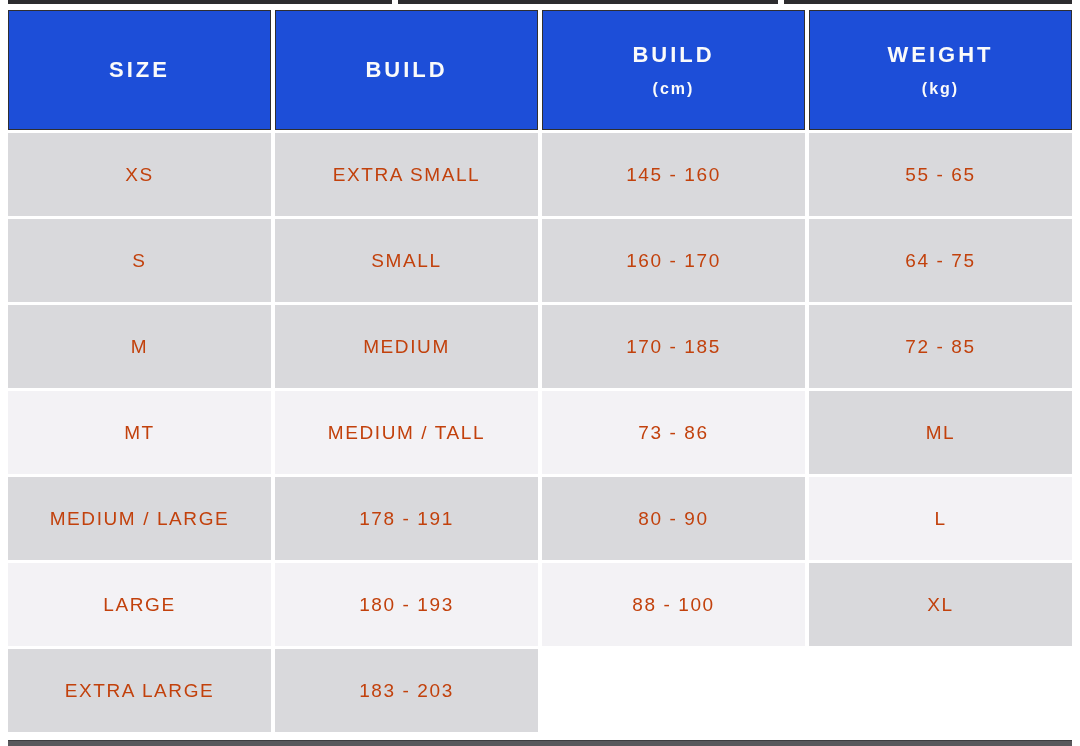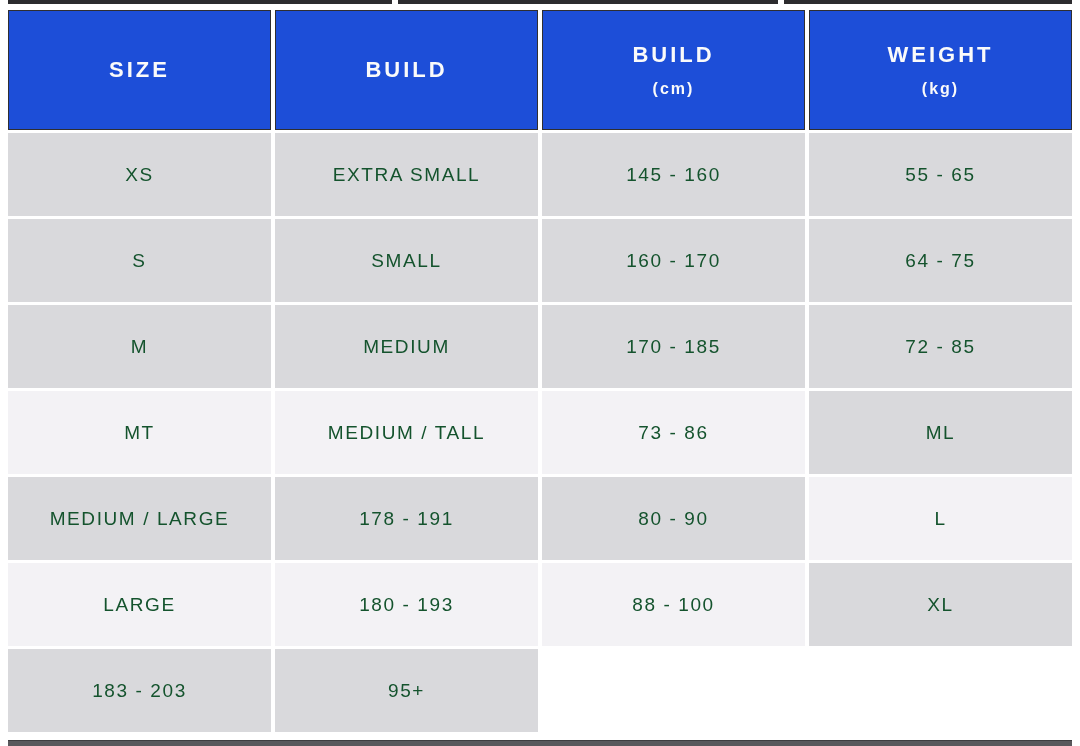--- a/index.html
+++ b/index.html
@@ -59,21 +59,21 @@
     font-size: 16px;
     font-weight: bold;
     letter-spacing: 2px;
     margin-top: 11px;
   }
   .body-cell {
     display: flex;
     align-items: center;
     justify-content: center;
     text-align: center;
-    color: #14532d;
+    color: #c2410c;
     font-size: 19px;
     letter-spacing: 1.6px;
     white-space: nowrap;
   }
   .row-gray  { background: #d9d9dc; }
   .row-light { background: #f3f2f5; text-align: center; }
 
   
   #bottom-strip {
     position: absolute;
@@ -127,19 +127,19 @@
       <div class="body-cell row-light">73 - 86</div>
       <div class="body-cell row-gray">ML</div>
       <div class="body-cell row-gray">MEDIUM / LARGE</div>
       <div class="body-cell row-gray">178 - 191</div>
       <div class="body-cell row-gray">80 - 90</div>
       <div class="body-cell row-light">L</div>
       <div class="body-cell row-light">LARGE</div>
       <div class="body-cell row-light">180 - 193</div>
       <div class="body-cell row-light">88 - 100</div>
       <div class="body-cell row-gray">XL</div>
+      <div class="body-cell row-gray">EXTRA LARGE</div>
       <div class="body-cell row-gray">183 - 203</div>
-      <div class="body-cell row-gray">95+</div>
     </div>
 
   <div id="bottom-strip"></div>
 
 </div>
 
 </body></html>

